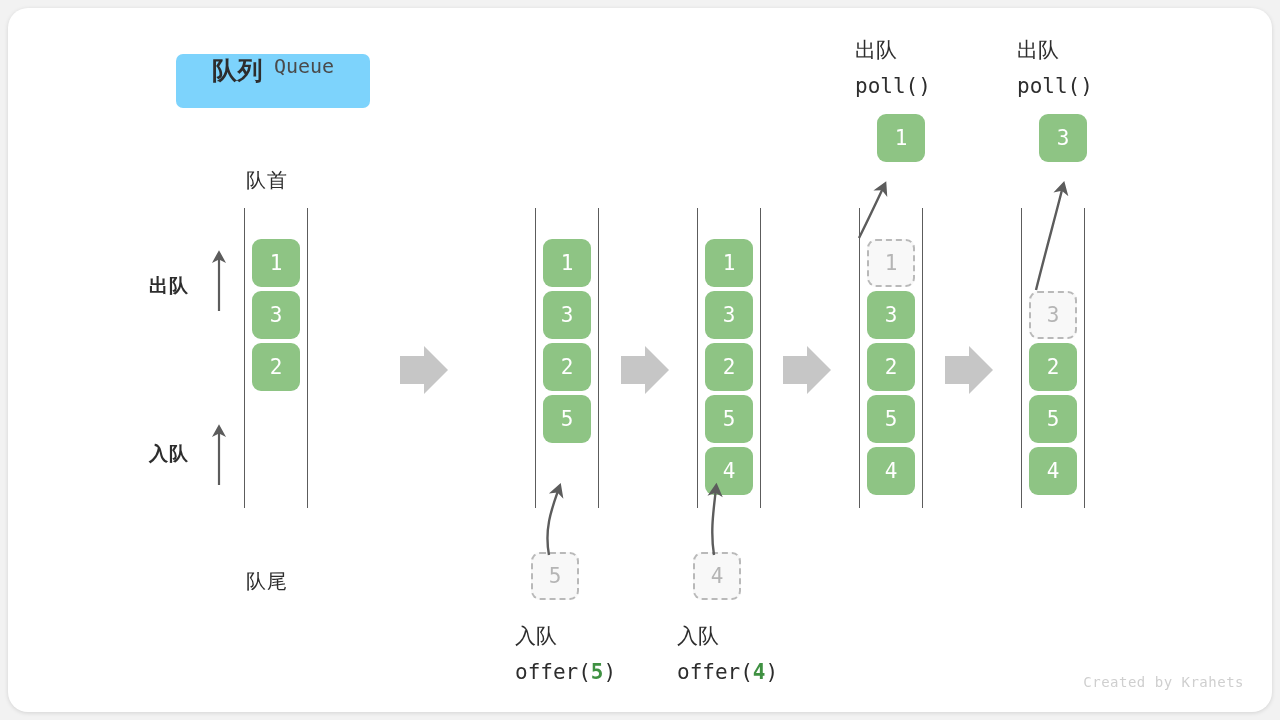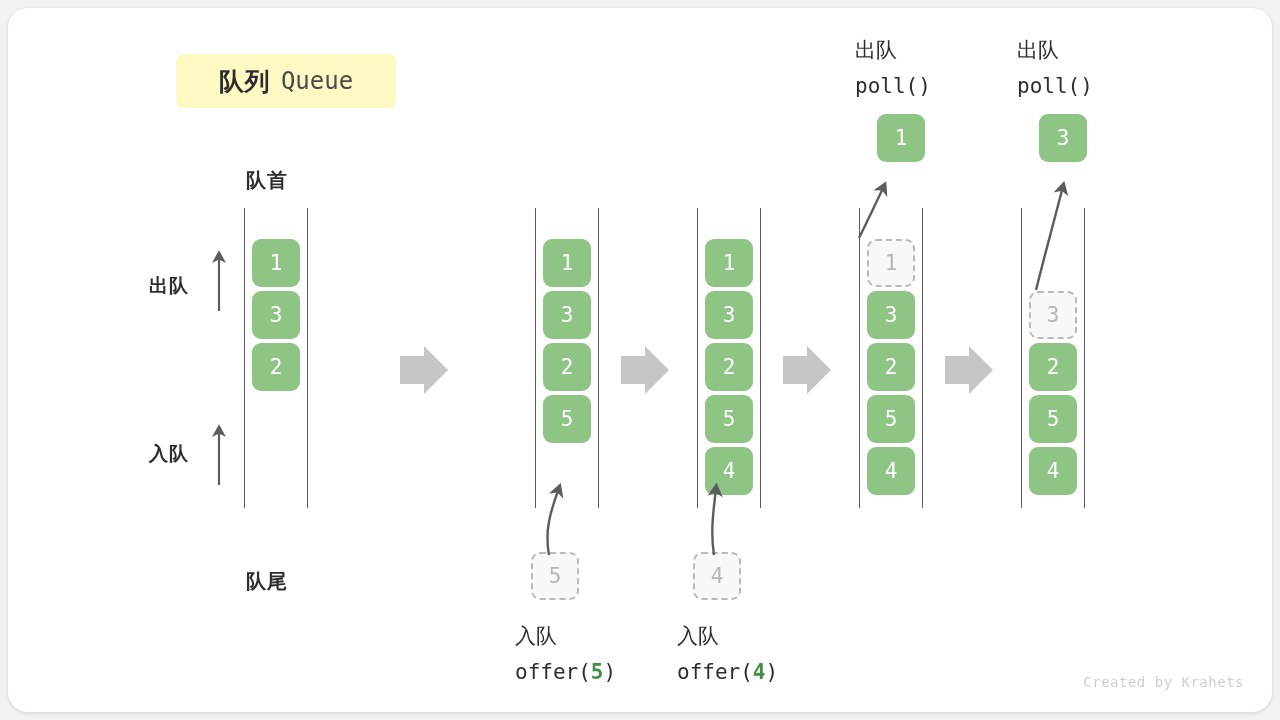--- a/index.html
+++ b/index.html
@@ -29,50 +29,49 @@
     border-radius: 20px;
     box-shadow: 0 1px 4px rgba(0,0,0,0.13);
     overflow: hidden;
   }
 
   
   .title-badge {
     position: absolute;
     left: 168px;
     top: 46px;
-    width: 220px;
+    width: 194px;
     height: 54px;
-    background: #fef9c3;
+    background: #7dd3fc;
     border-radius: 7px;
     display: flex;
-    align-items: center;
     justify-content: center;
     gap: 11px;
   }
   .title-cn {
     font-size: 25px;
     font-weight: bold;
     color: #2d2d2d;
     letter-spacing: 0.5px;
   }
   .title-en {
     font-family: "DejaVu Sans Mono", "Liberation Mono", monospace;
-    font-size: 24px;
+    font-size: 20px;
     color: #4a4a4a;
   }
 
   
   .lbl {
     position: absolute;
     white-space: pre;
     color: #2d2d2d;
   }
   .lbl-head {
     font-size: 20px;
-    font-weight: bold;
+    font-weight: normal;
     letter-spacing: 1px;
   }
   .lbl-side {
     font-size: 19px;
     font-weight: bold;
     letter-spacing: 1px;
   }
 
   
   .op-caption {

